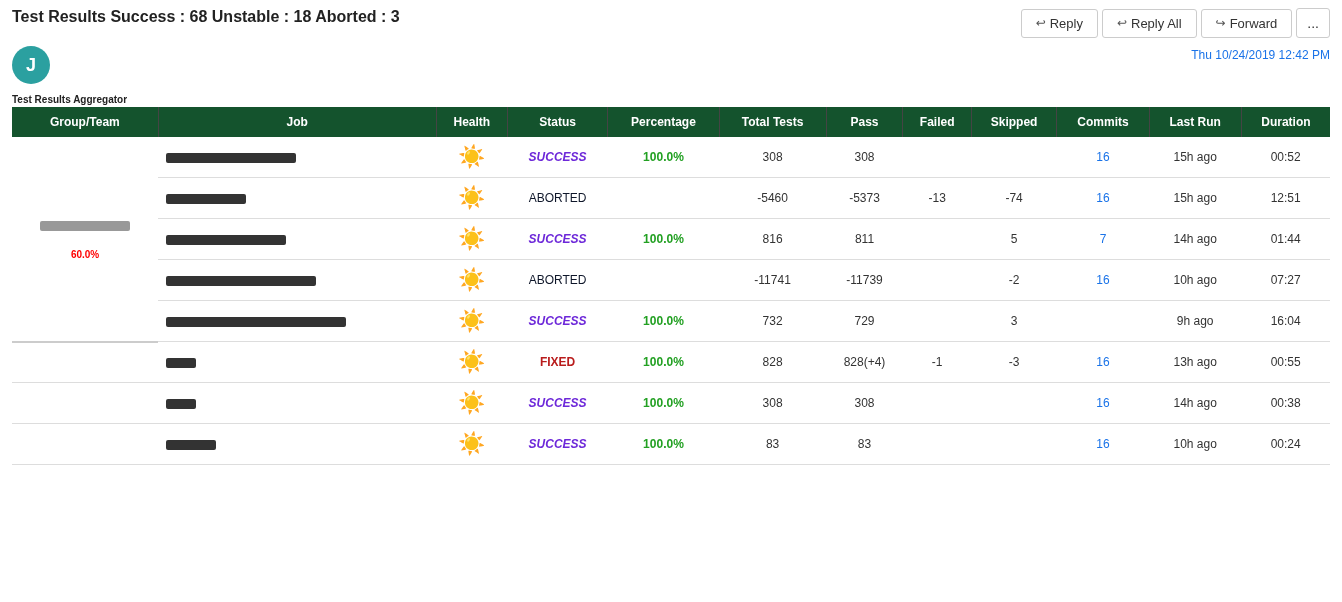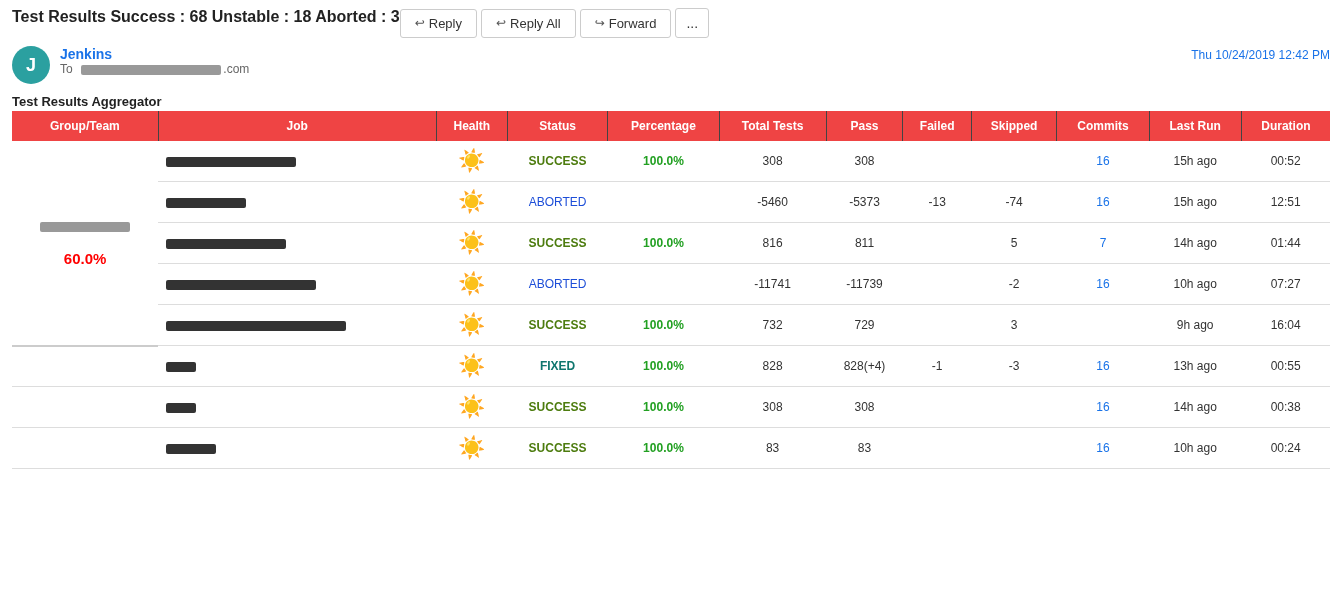--- a/index.html
+++ b/index.html
@@ -1,20 +1,20 @@
 <!DOCTYPE html>
 <html><head>
   <meta charset="utf-8">
   <style>
     * { box-sizing: border-box; margin: 0; padding: 0; }
     body { font-family: Arial, sans-serif; font-size: 13px; background: #fff; color: #333; }
 
     .email-header-top {
       display: flex;
-      justify-content: flex-start;
+      justify-content: space-between;
       align-items: flex-start;
       padding: 8px 12px 4px 12px;
     }
 
     .email-title {
       font-size: 16px;
       font-weight: bold;
       color: #222;
     }
 
@@ -109,36 +109,36 @@
     .timestamp {
       font-size: 12px;
       color: #1a73e8;
       text-align: right;
       padding-top: 2px;
     }
 
     .aggregator-label {
       padding: 6px 12px 2px 12px;
       font-weight: bold;
-      font-size: 13px;
+      font-size: 10px;
       color: #222;
     }
 
     .table-container {
       padding: 0 12px 12px 12px;
     }
 
     table {
       width: 100%;
       border-collapse: collapse;
       font-size: 12px;
     }
 
     thead tr {
-      background: #ef4444;
+      background: #14532d;
       color: #fff;
     }
 
     thead th {
       padding: 8px 6px;
       text-align: center;
       font-weight: bold;
       border-right: 1px solid #444;
       white-space: nowrap;
     }
@@ -160,40 +160,40 @@
       background: #999;
       border-radius: 2px;
       height: 10px;
       width: 90px;
       vertical-align: middle;
     }
 
     .group-percentage {
       color: red;
       font-weight: bold;
-      font-size: 15px;
+      font-size: 10px;
       display: block;
       margin-top: 17px;
     }
 
     .job-redacted {
       display: inline-block;
       background: #333;
       border-radius: 2px;
       height: 10px;
       vertical-align: middle;
     }
 
     .sun-icon {
       font-size: 22px;
     }
 
-    .status-success { color: #4d7c0f; font-weight: bold; }
-    .status-aborted { color: #1d4ed8; font-weight: normal; }
-    .status-fixed { color: #0f766e; font-weight: bold; }
+    .status-success { color: #6d28d9; font-weight: bold; font-style: italic; }
+    .status-aborted { color: #0f172a; font-weight: normal; }
+    .status-fixed { color: #b91c1c; font-weight: bold; }
 
     .pct-green { color: #22a022; font-weight: bold; margin-top: 20px; }
 
     .commits-link {
       color: #1a73e8;
       cursor: pointer;
     }
   </style>
 </head>
 <body>
@@ -218,27 +218,20 @@
       <button class="more-btn">
         <span>...</span>
       </button>
     </div>
   </div>
 
   <div class="sender-row">
     <div class="sender-left">
       <div class="avatar">
         <span>J</span>
-      </div>
-      <div class="sender-info">
-        <span class="sender-name">Jenkins</span>
-        <span class="sender-to">
-          <span>To</span>
-          &nbsp;<span class="redacted-email"></span><span>.com</span>
-        </span>
       </div>
     </div>
     <div class="timestamp">Thu 10/24/2019 12:42 PM</div>
   </div>
 
   <div class="aggregator-label">Test Results Aggregator</div>
 
   <div class="table-container">
     <table>
       <thead>

